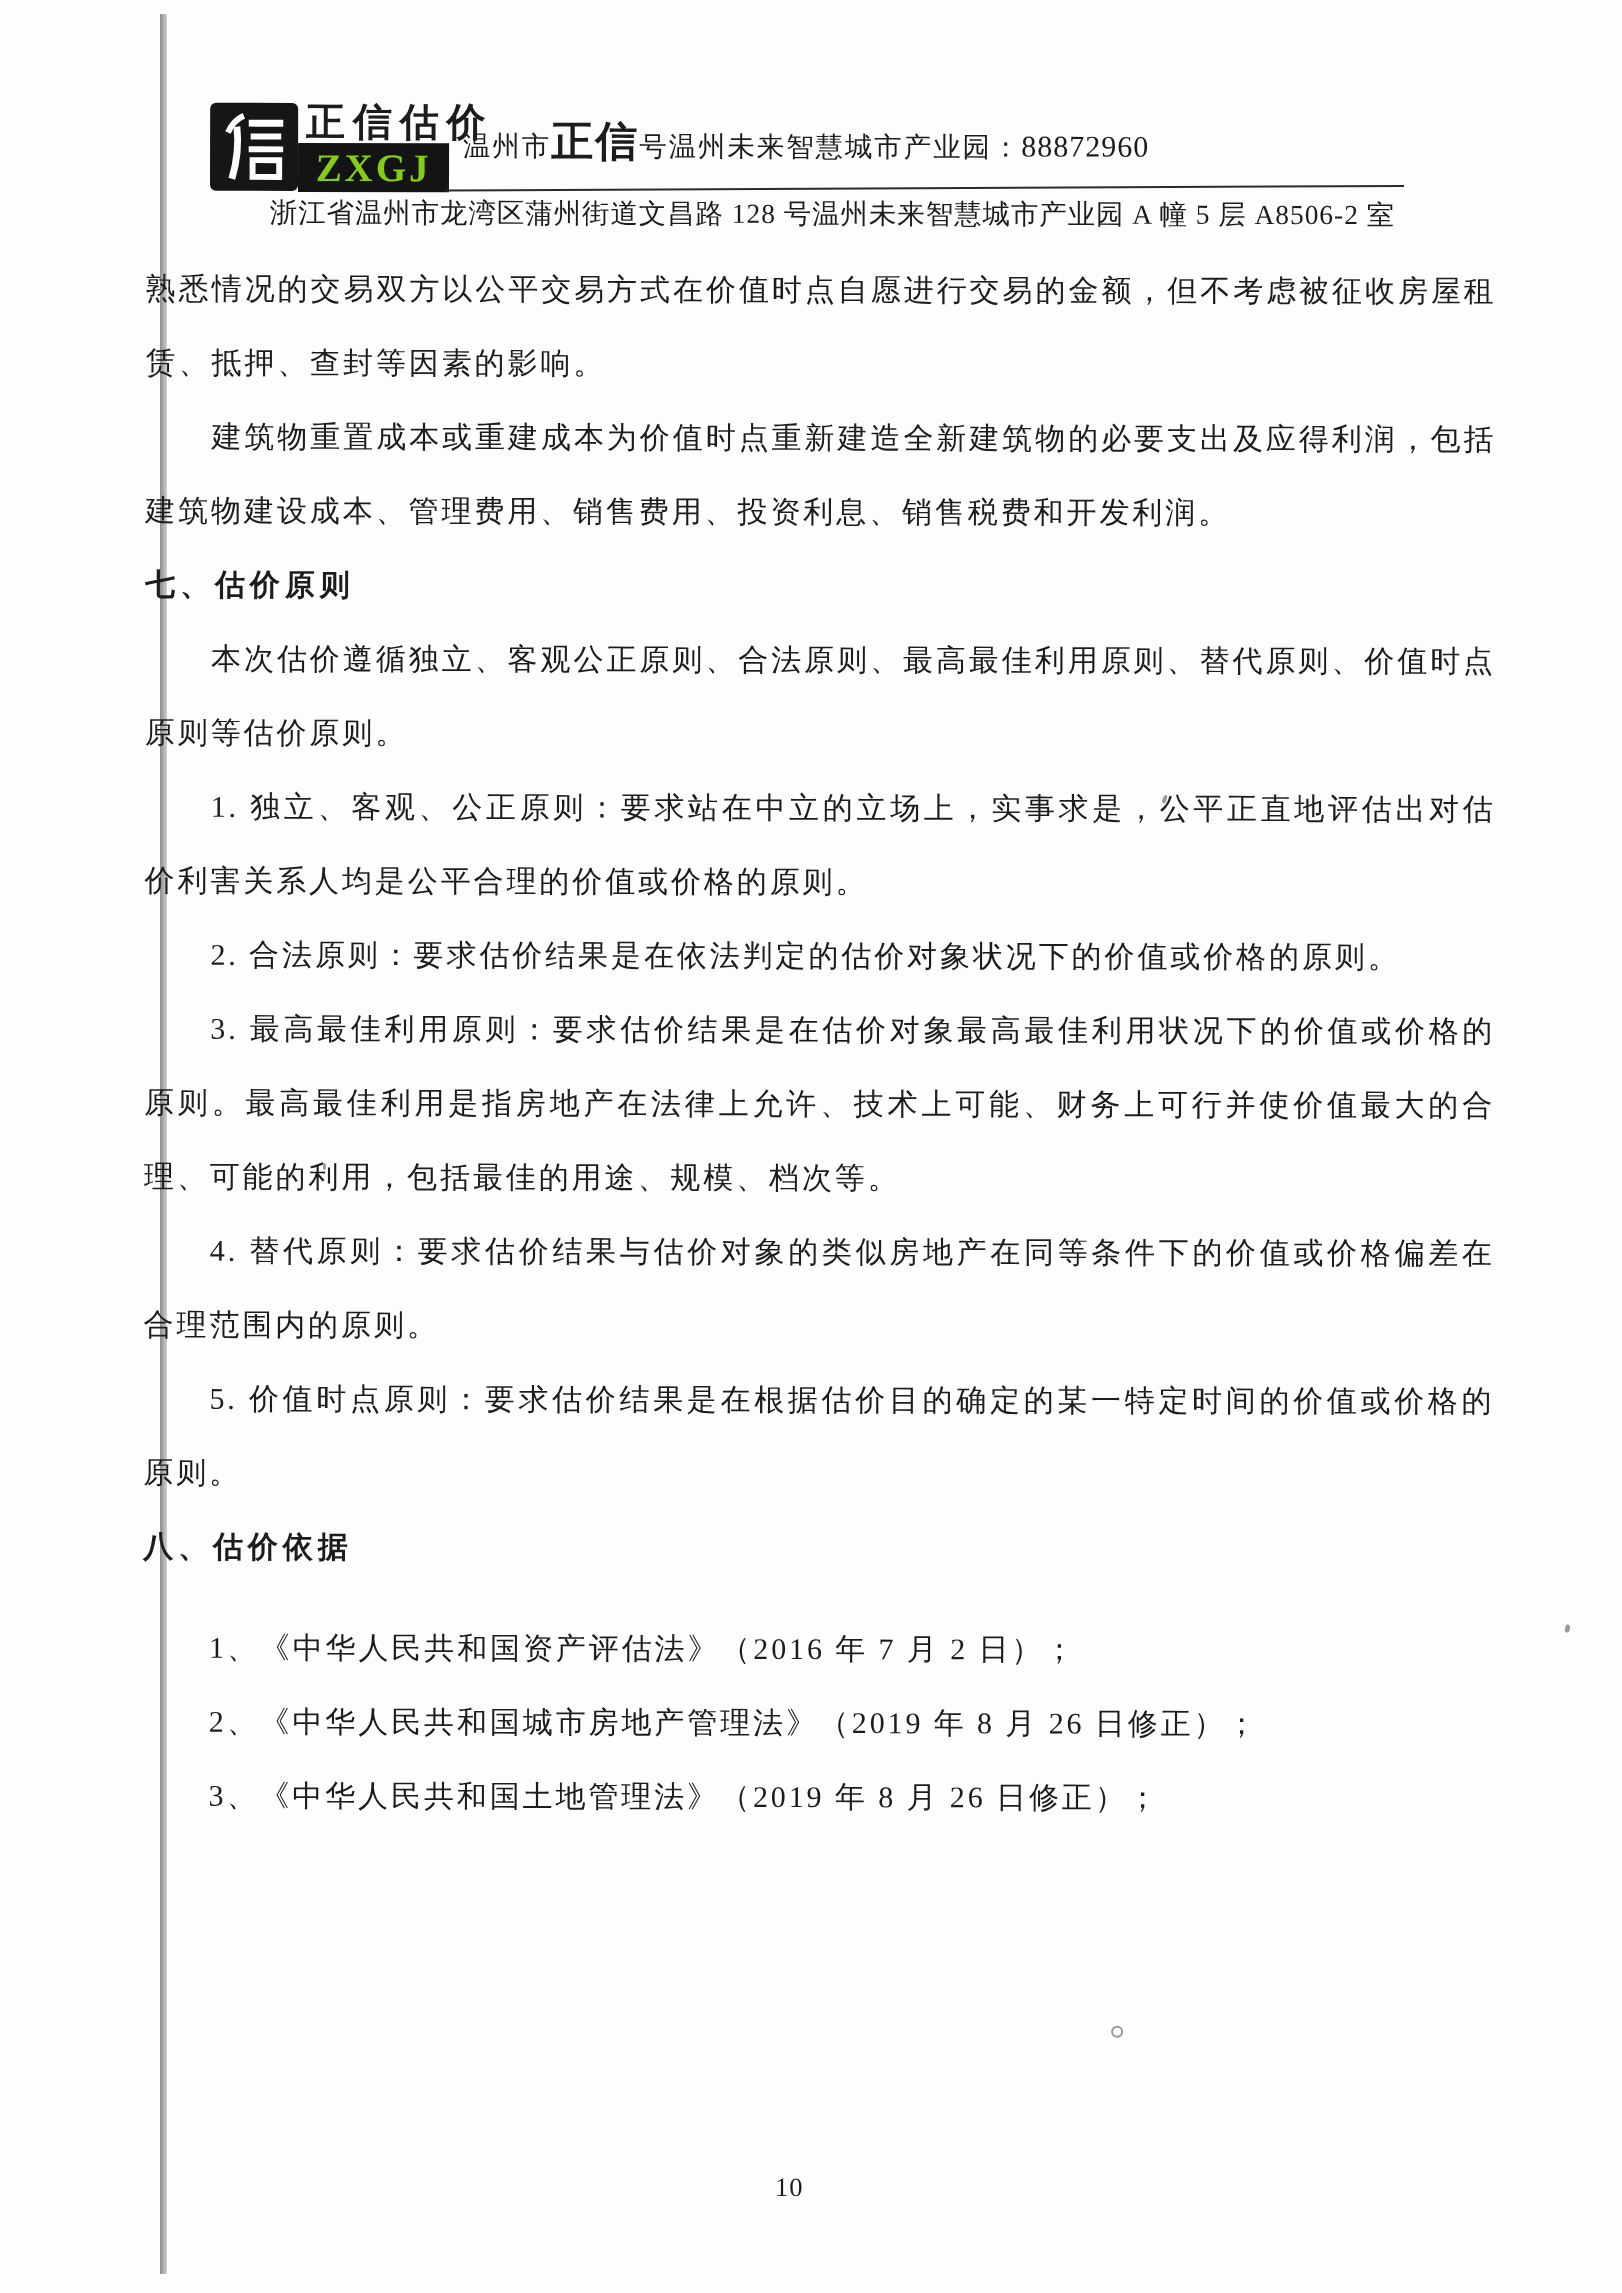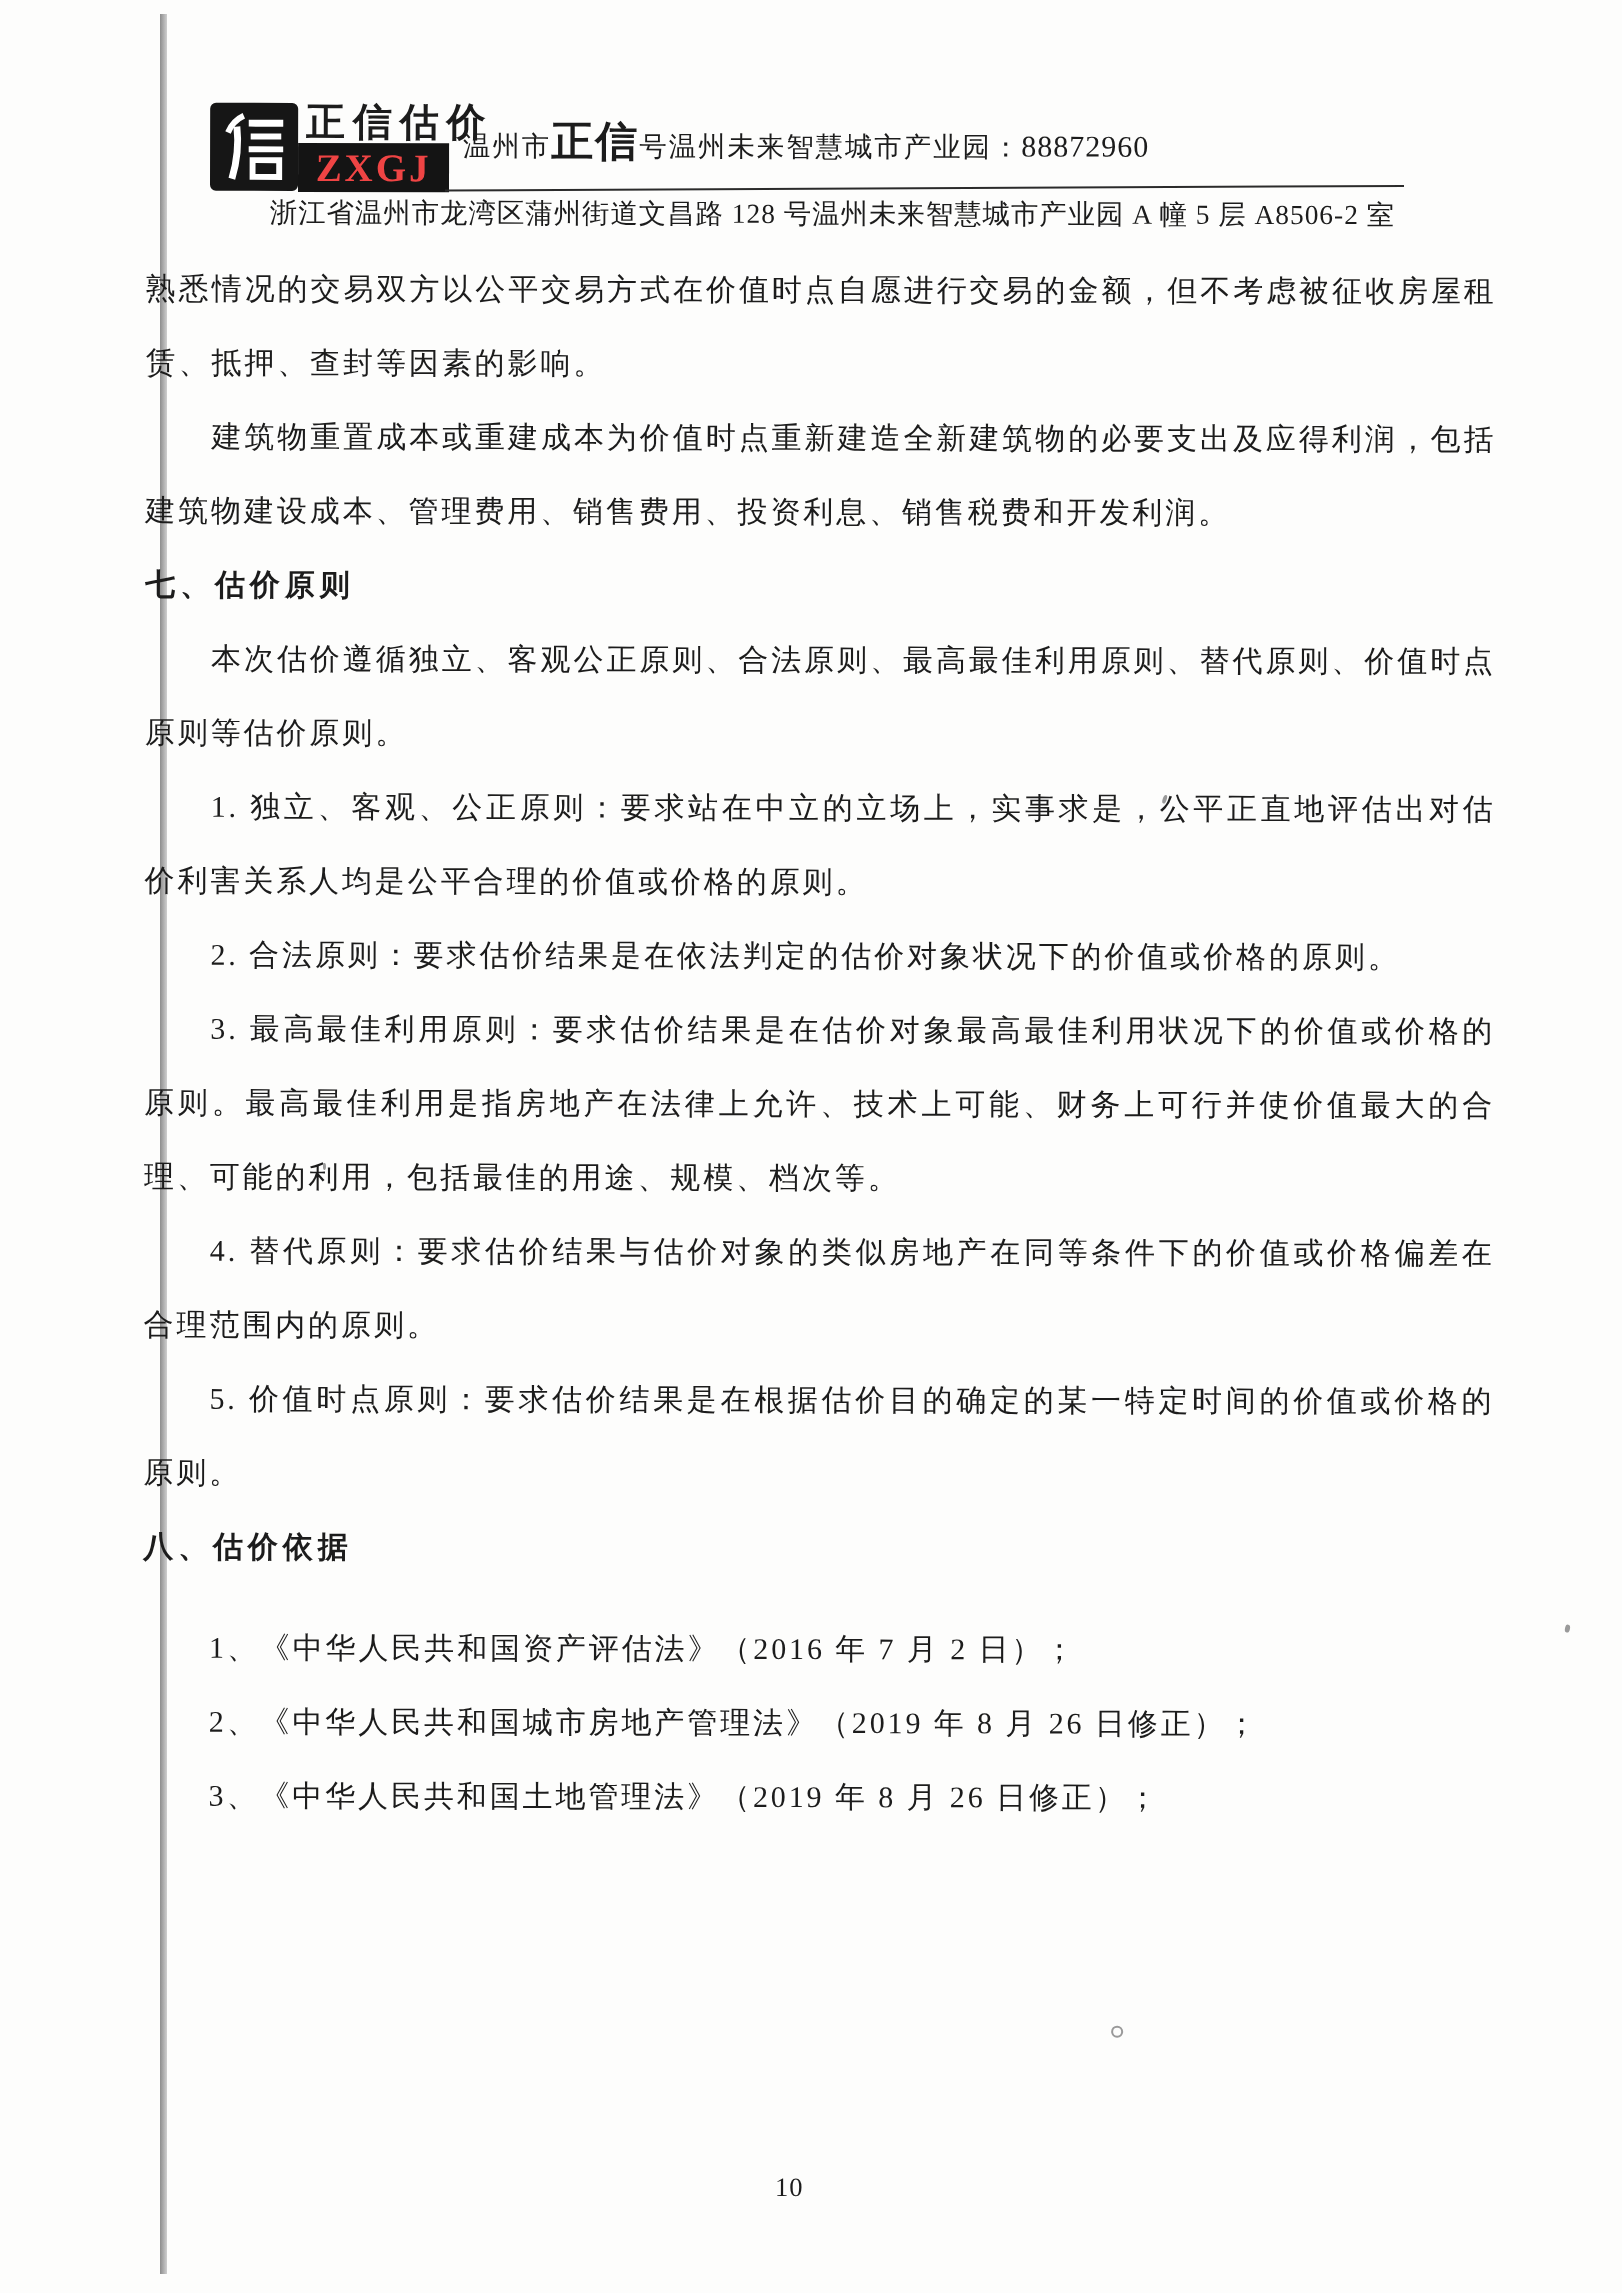--- a/index.html
+++ b/index.html
@@ -21,21 +21,21 @@
     position:absolute; left:208px; top:104px; width:88px; height:88px;
     background:#161616; border-radius:5.9px;
     display:flex; align-items:center; justify-content:center;
   }
   .logo-brand {
     position:absolute; left:304px; top:96px;
     font-size:39px; font-weight:bold; letter-spacing:7.8px; white-space:nowrap;
   }
   .logo-abbr {
     position:absolute; left:296px; top:144px; width:151px; height:49px;
-    background:#141414; color:#ef4444;
+    background:#141414; color:#84cc16;
     display:flex; align-items:center; justify-content:center;
     font-size:39px; font-weight:bold; letter-spacing:2.9px;
   }
   .company-line {
     position:absolute; left:461px; top:114px; white-space:nowrap;
     font-size:27.4px; letter-spacing:2px;
   }
   .company-line .brand-big { font-size:42px;font-weight:bold; }
   .company-line .phone { font-size:30px; letter-spacing:1px; }
   .header-rule {

